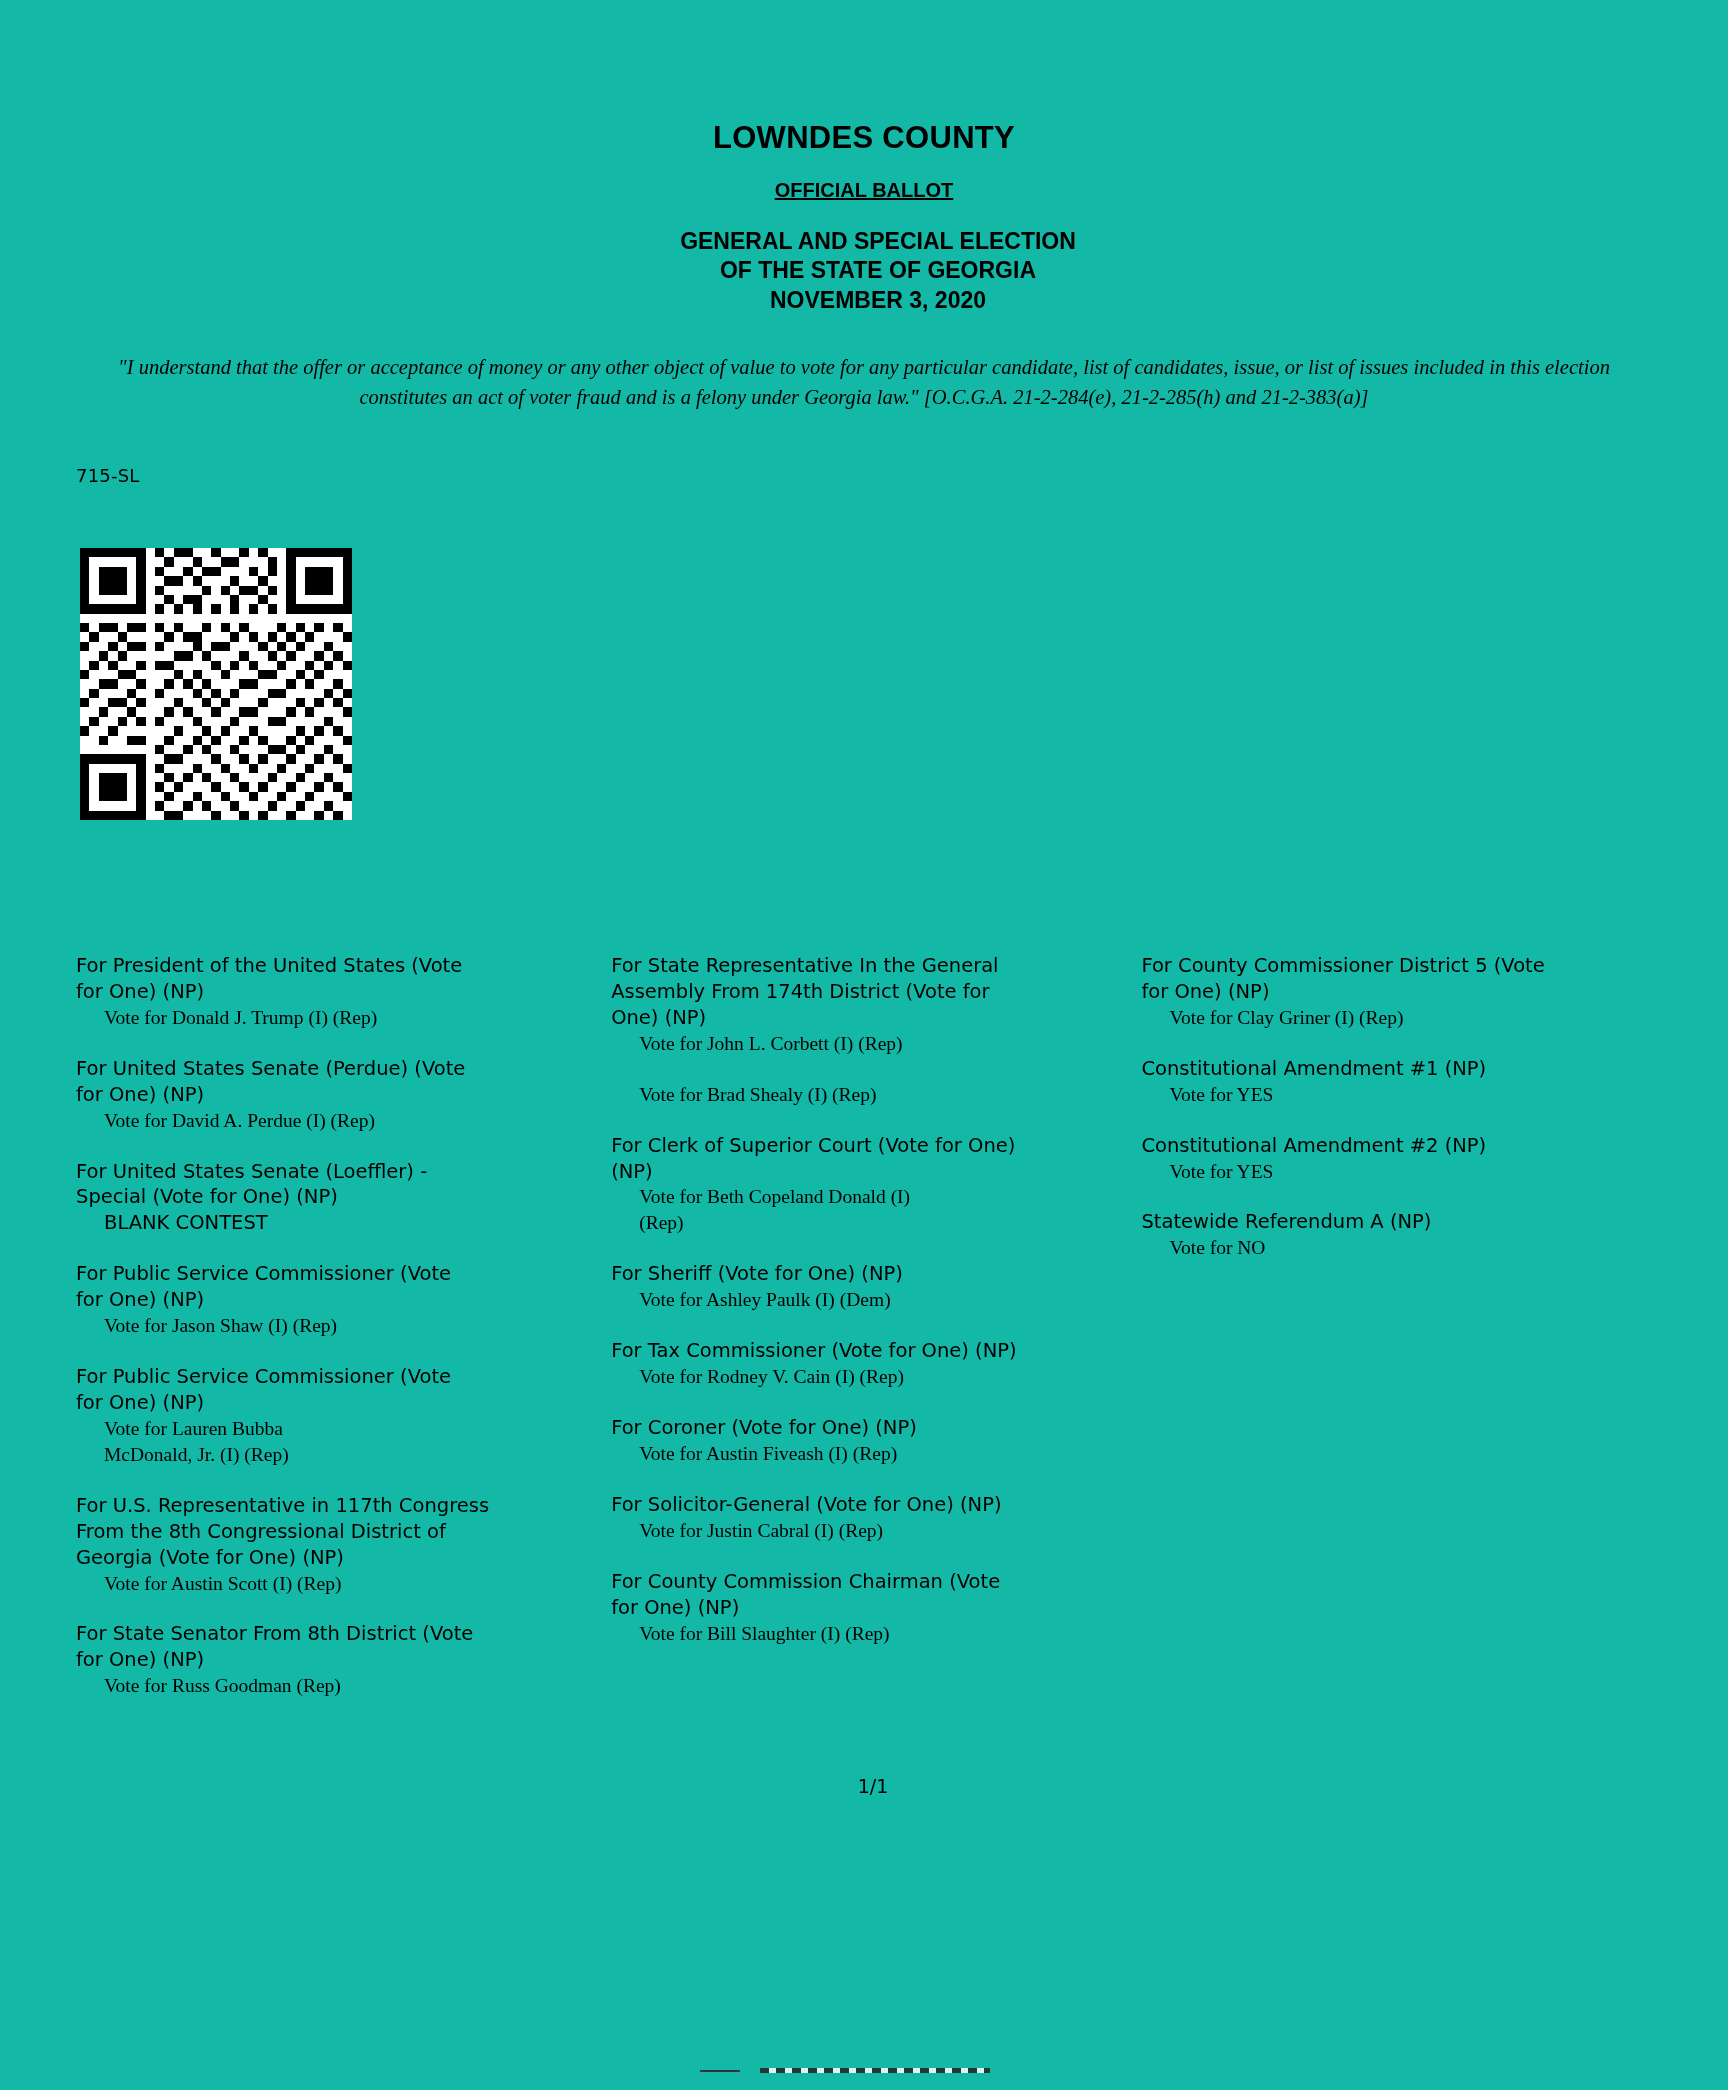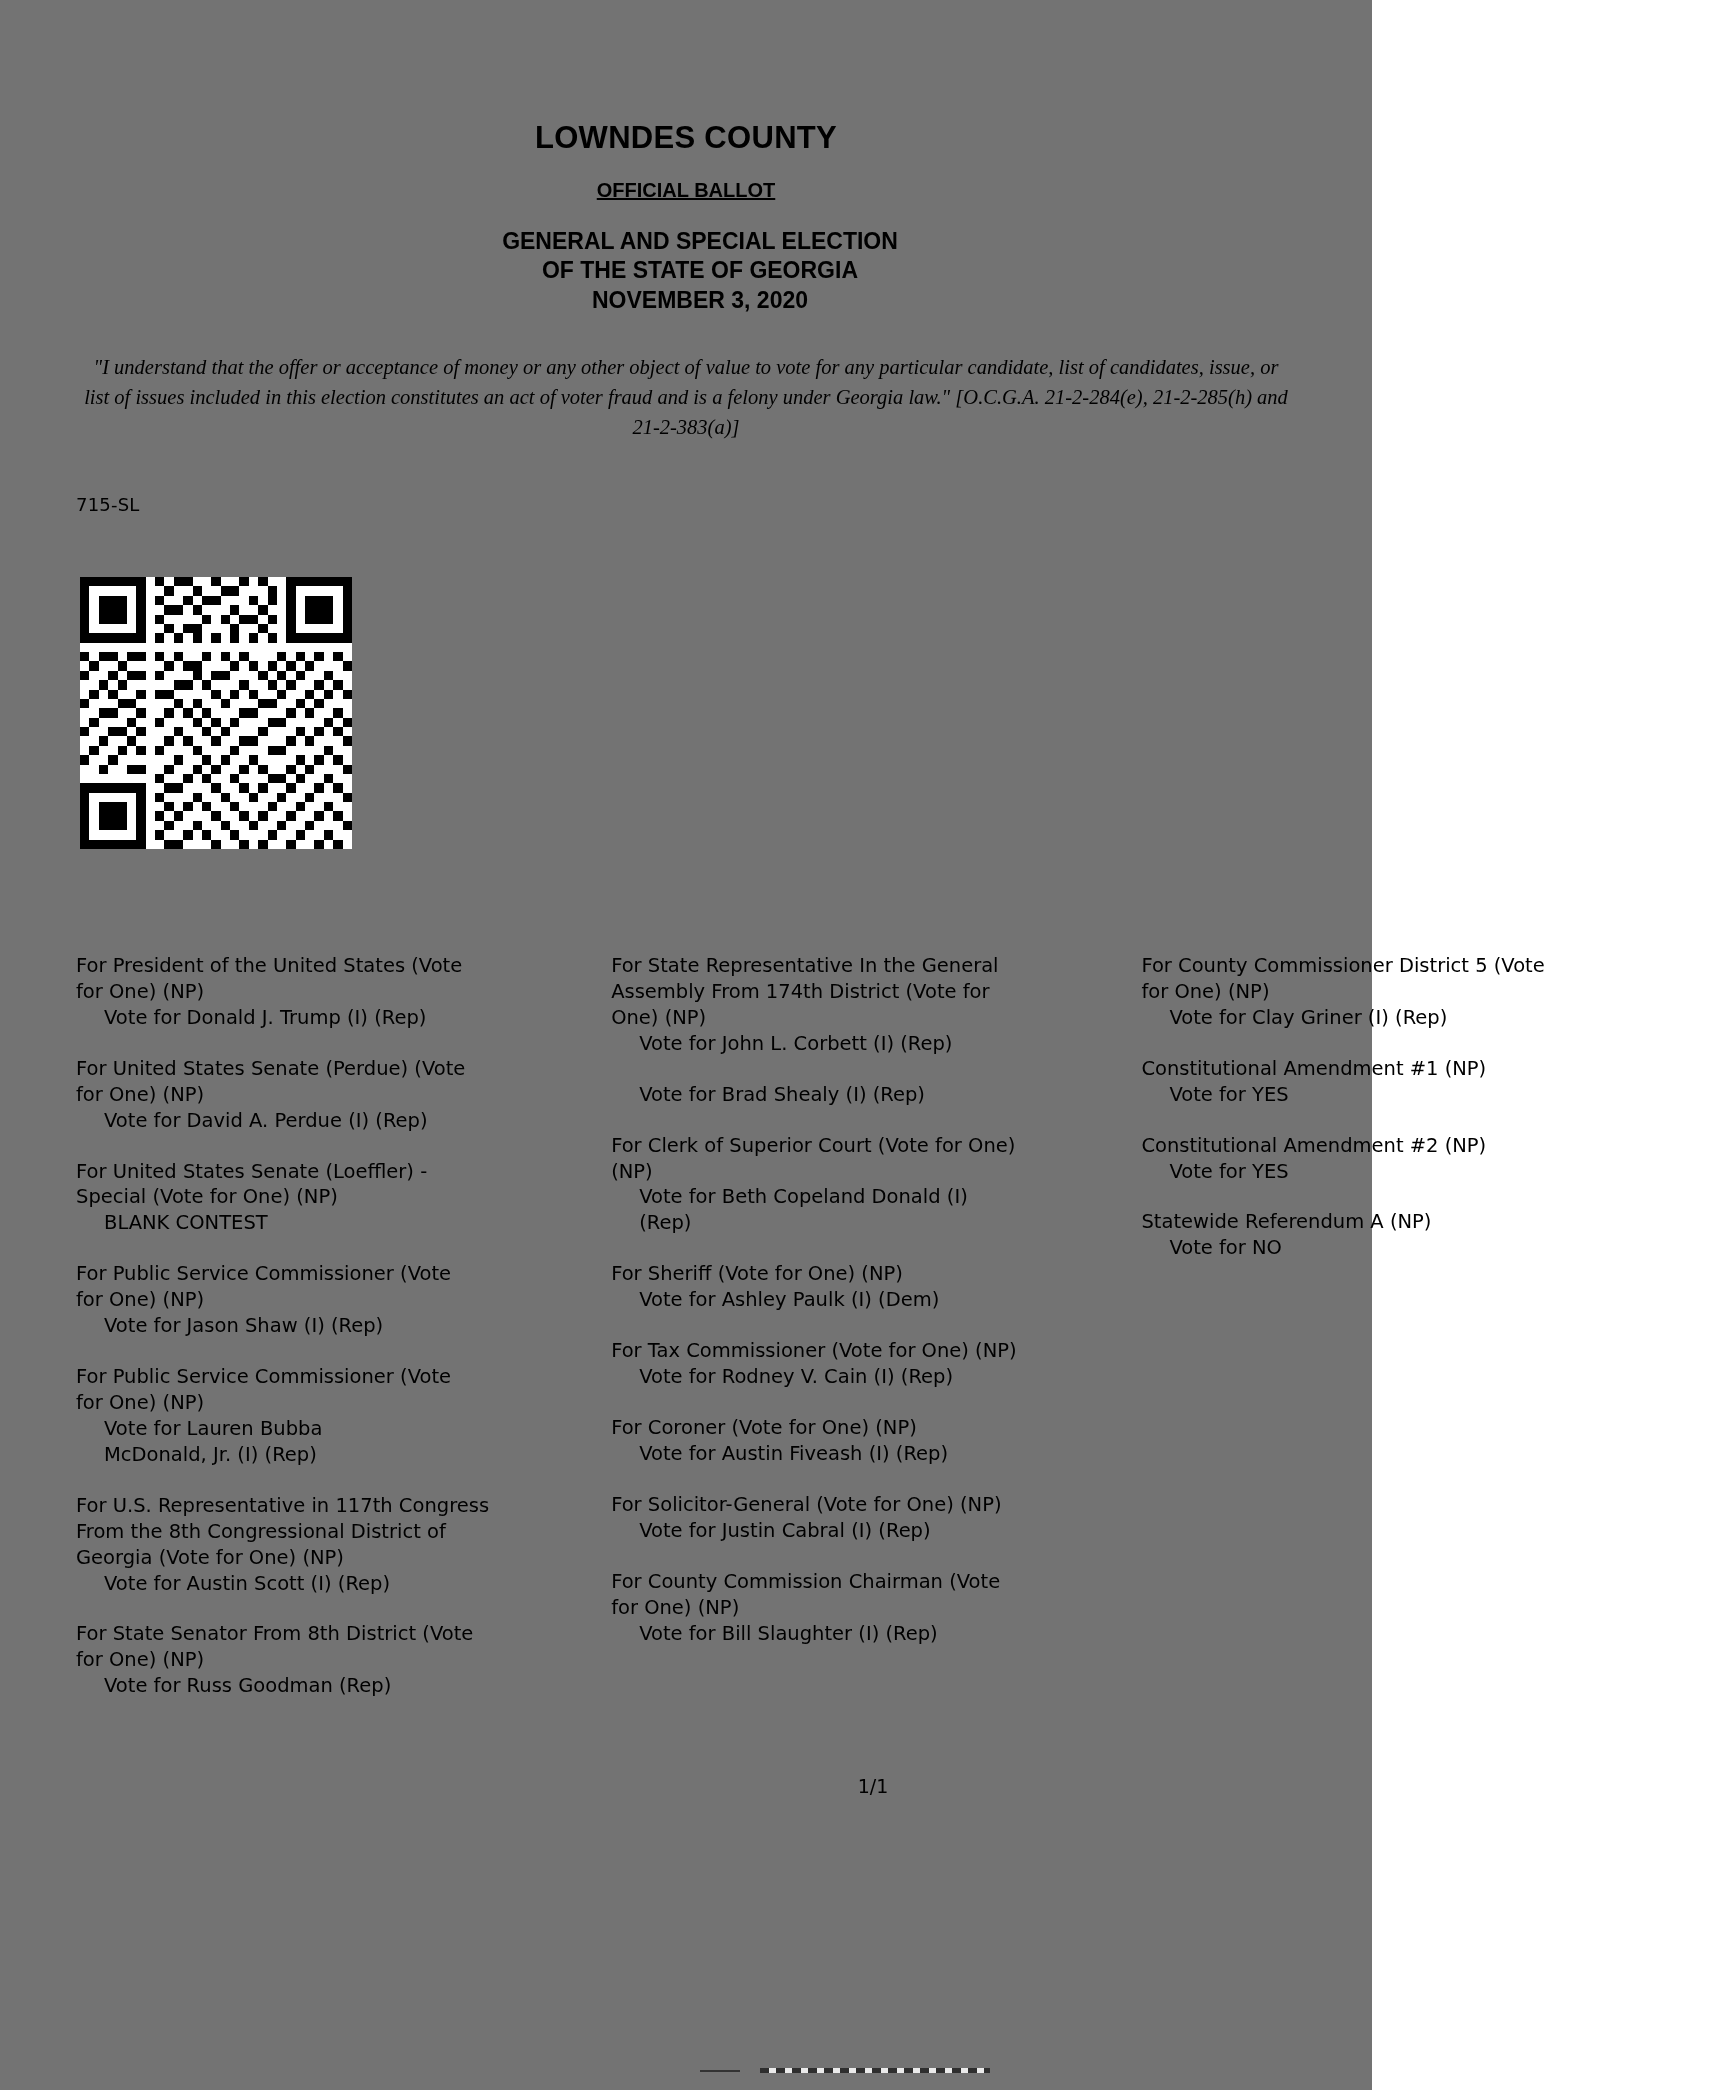--- a/index.html
+++ b/index.html
@@ -11,23 +11,23 @@
     width: 1728px;
     height: 2090px;
     font-family: "DejaVu Sans", sans-serif;
     color: #000000;
     position: relative;
     overflow: hidden;
   }
   .page {
     position: absolute;
     left: 0; top: 0;
-    width: 1372px;
+    width: 1728px;
     height: 2090px;
-    background: #737373;
+    background: #14b8a6;
   }
   .header {
     text-align: center;
     margin-top: 120px;
   }
   .h-county {
     font-family: "Liberation Sans", sans-serif;
     font-weight: bold;
     font-size: 31px;
     letter-spacing: 0.3px;
@@ -85,20 +85,21 @@
   .col-2 { width: 540px; }
   .col-3 { width: 520px; }
 
   .contest { margin-bottom: 25px; }
   .contest-title {
     white-space: pre-line;
   }
   .choice {
     padding-left: 28px;
     white-space: pre-line;
+    font-family: Liberation Serif, serif;
   }
   .choice-blank {
     padding-left: 28px;
   }
   .page-num {
     position: absolute;
     top: 1775px;
     left: 9px;
     width: 1728px;
     text-align: center;

